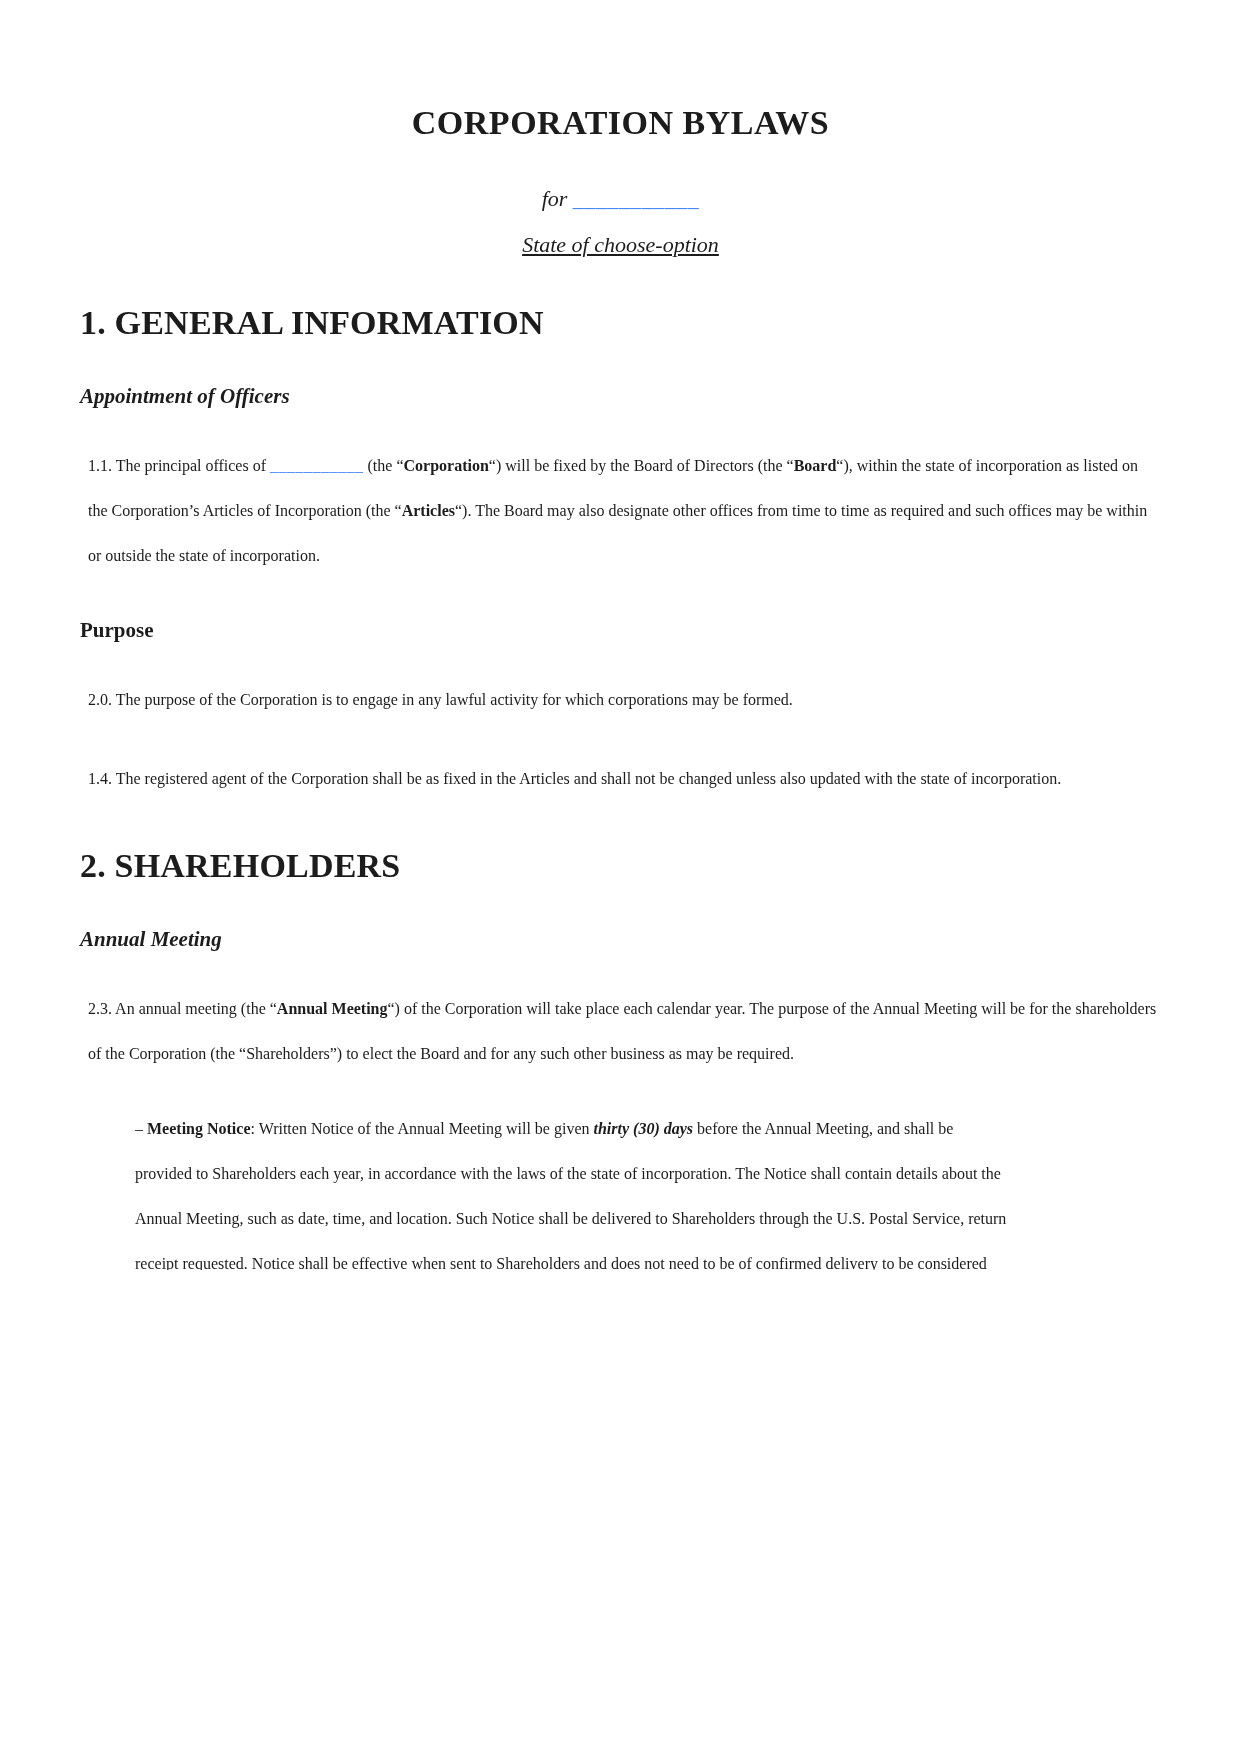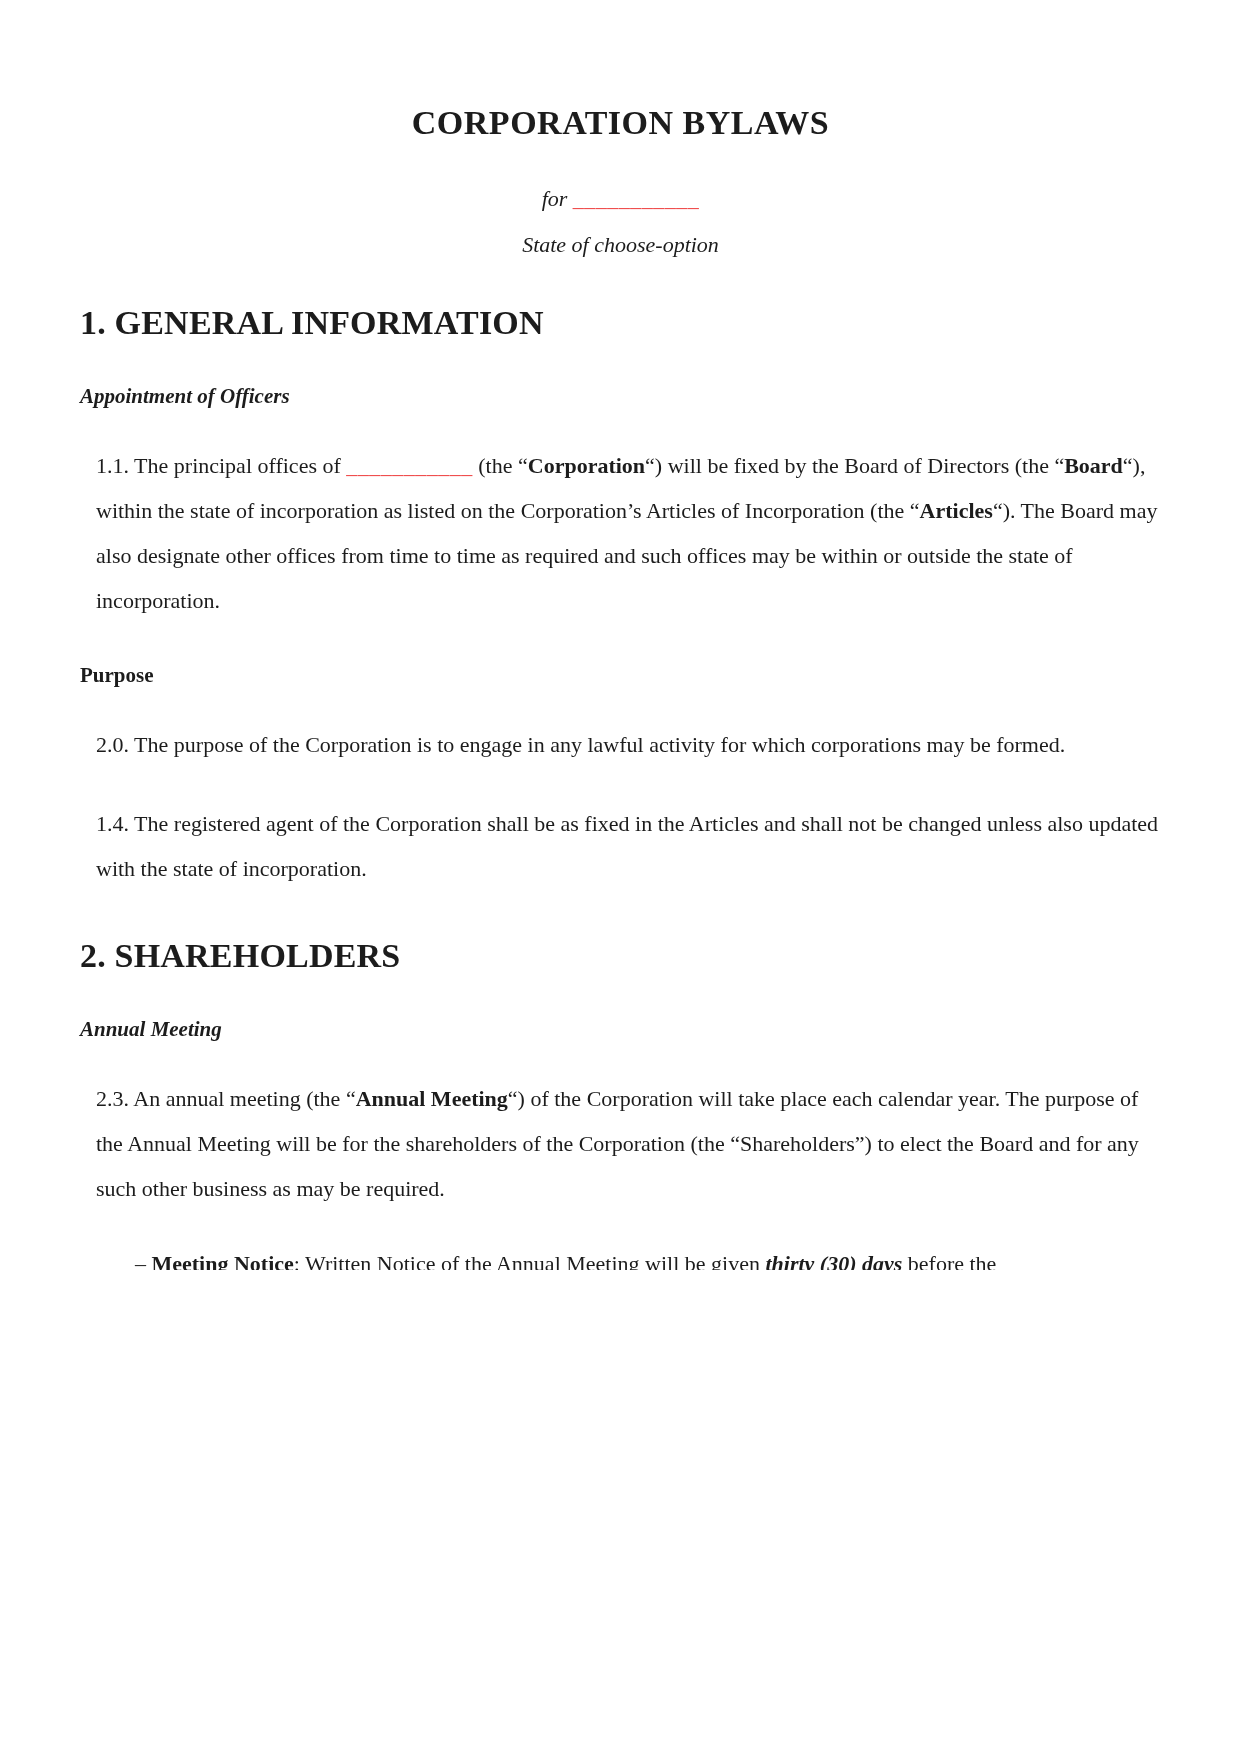--- a/index.html
+++ b/index.html
@@ -21,47 +21,47 @@
     font-size: 34px;
     font-weight: 700;
     letter-spacing: 0.5px;
   }
   .center-line {
     margin: 0;
     text-align: center;
     font-size: 22px;
   }
   .for-line { margin-top: 44px; font-style: italic; }
-  .state-line { margin-top: 20px; font-style: italic; }
+  .state-line { margin-top: 20px; font-style: italic; text-decoration: underline; }
   h2.section-heading {
     margin: 46px 0 0 0;
     font-size: 34px;
     font-weight: 700;
     letter-spacing: 0.2px;
   }
   h3.sub-heading {
     margin: 40px 0 0 0;
     font-size: 21px;
     font-weight: 700;
   }
   h2.section-heading + h3.sub-heading { margin-top: 42px; font-style: italic; }
   p.body-para {
-    margin: 34px 0 0 16px;
-    font-size: 22px;
+    margin: 34px 0 0 8px;
+    font-size: 16px;
     line-height: 45px;
     text-align: left;
   }
   p.indented {
     margin-top: 30px;
     margin-left: 55px;
     margin-right: 150px;
   }
   .b { font-weight: 700; }
   .i { font-style: italic; }
-  .blank { color: #ef4444; letter-spacing: 0.5px; }
+  .blank { color: #3b82f6; letter-spacing: 0.5px; }
   .page-number {
     position: absolute;
     right: 84px;
     top: 1660px;
     font-size: 15.5px;
     font-weight: 700;
     font-style: italic;
   }
 </style>
 </head>

